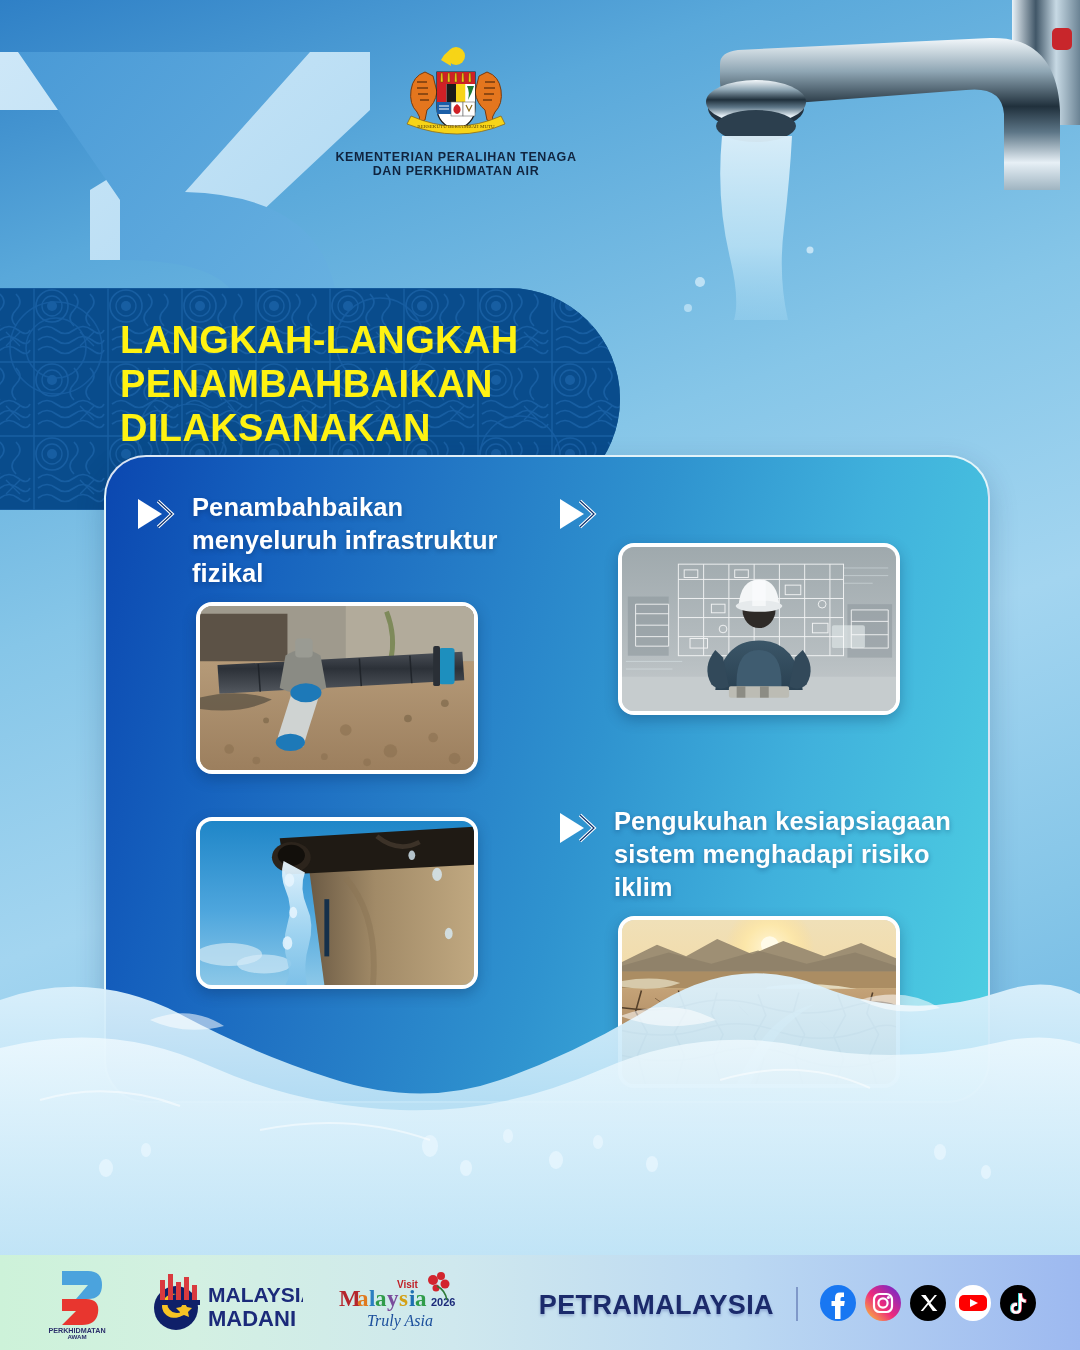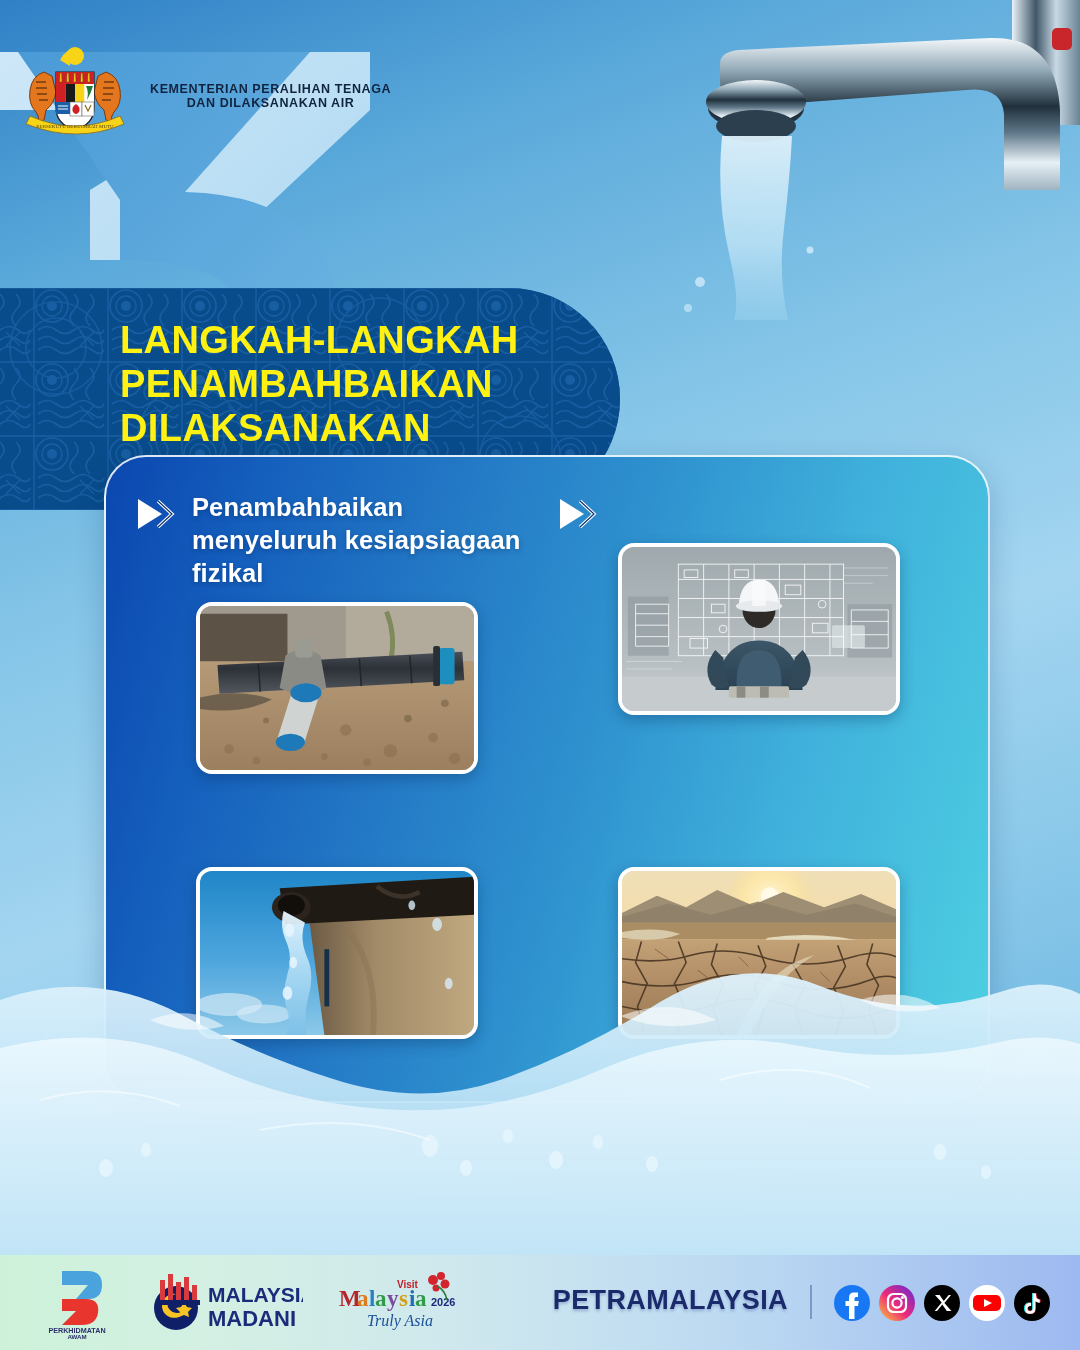--- a/index.html
+++ b/index.html
@@ -32,21 +32,21 @@
   }
   .numeral3 svg { display:block; width:100%; height:100%; }
 
   
   .faucet { position: absolute; right: 0; top: -10px; width: 420px; height: 330px; }
   .faucet svg { display:block; width:100%; height:100%; }
 
   
   .crest-block {
     position: absolute; left: 0; right: 0; top: 42px;
-    display: flex; flex-direction: row; align-items: center;
+    display: flex; flex-direction: column; align-items: center;
     width: 912px;
   }
   .crest { width: 150px; height: 100px; }
   .crest svg { display:block; width:100%; height:100%; }
   .ministry-name {
     margin-top: 8px;
     text-align: center;
     color: #10243f;
     font-size: 12.5px;
     font-weight: bold;
@@ -133,21 +133,21 @@
   .splash svg { display:block; width:100%; height:100%; }
 
   
   .footer {
     position: absolute; left: 0; bottom: 0;
     width: 1080px; height: 95px;
     background: linear-gradient(90deg, #cdf2d9 0%, #d3f0e2 18%, #cfe8ee 42%, #bcd9f2 68%, #9db9f0 100%);
     display: flex; align-items: center;
   }
   .footer-left { display: flex; align-items: center; gap: 34px; padding-left: 40px; }
-  .footer-right { margin-left: auto; display: flex; align-items: flex-start; gap: 14px; padding-right: 30px; }
+  .footer-right { margin-left: auto; display: flex; align-items: flex-end; gap: 14px; padding-right: 44px; }
 
   .logo-perkhidmatan { width: 74px; height: 72px; }
   .logo-madani { width: 155px; height: 62px; }
   .logo-vm { width: 130px; height: 62px; }
   .logo-perkhidmatan svg, .logo-madani svg, .logo-vm svg { display:block; width:100%; height:100%; }
 
   .brand-name {
     color: #1b2a6b;
     font-size: 27px;
     font-weight: 800;
@@ -264,21 +264,21 @@
         <path d="M76 62 q5 3 3 8 q-3 4 -6 0 q-2 -5 3 -8z" fill="#cf2026"></path>
         <rect x="82" y="60" width="12" height="14" fill="#ffffff" stroke="#666" stroke-width="0.6"></rect>
         <path d="M85 63 l3 6 l3 -6" stroke="#8a6a1a" stroke-width="1.2" fill="none"></path>
 
         <path d="M30 74 q45 20 90 0 l4 8 q-47 20 -98 0 z" fill="#f7d417" stroke="#8a6a1a" stroke-width="0.8"></path>
         <text x="75" y="86" font-size="5" text-anchor="middle" fill="#5a4308" font-family="'Liberation Serif', serif">BERSEKUTU BERTAMBAH MUTU</text>
       </svg>
     </div>
     <div class="ministry-name">
       <div>KEMENTERIAN PERALIHAN TENAGA</div>
-      <div>DAN DILAKSANAKAN AIR</div>
+      <div>DAN PERKHIDMATAN AIR</div>
     </div>
   </div>
 
   <div class="title-band">
     <div class="batik">
       <svg viewBox="0 0 660 222" xmlns="http://www.w3.org/2000/svg" preserveAspectRatio="none">
         <defs>
           <pattern id="bk" width="74" height="74" patternUnits="userSpaceOnUse">
             <rect width="74" height="74" fill="#0a4d8c"></rect>
             <path d="M0 0 h74 v74 h-74 z" fill="none" stroke="#1b62a6" stroke-width="1.4"></path>
@@ -313,21 +313,21 @@
 
     <div class="item">
       <div class="item-head">
         <span class="arrow-icon">
           <svg viewBox="0 0 42 34" xmlns="http://www.w3.org/2000/svg">
             <path d="M2 2 L26 17 L2 32 Z" fill="#ffffff"></path>
             <path d="M22 4 L36 17 L22 30" fill="none" stroke="#ffffff" stroke-width="3.4"></path>
             <path d="M22 4 L36 17 L22 30" fill="none" stroke="#0b2f6b" stroke-width="1.2"></path>
           </svg>
         </span>
-        <span class="item-label">Penambahbaikan menyeluruh kesiapsiagaan fizikal</span>
+        <span class="item-label">Penambahbaikan menyeluruh infrastruktur fizikal</span>
       </div>
       <div class="photo">
         <svg viewBox="0 0 282 172" xmlns="http://www.w3.org/2000/svg" preserveAspectRatio="none">
           <defs>
             <linearGradient id="soil" x1="0" y1="0" x2="0" y2="1">
               <stop offset="0%" stop-color="#b59a78"></stop>
                 <stop offset="100%" stop-color="#9c7f5e"></stop>
             </linearGradient>
             <linearGradient id="pipe1" x1="0" y1="0" x2="0" y2="1">
               <stop offset="0%" stop-color="#4a4f57"></stop>
@@ -496,20 +496,30 @@
               <ellipse cx="256" cy="118" rx="4" ry="6"></ellipse>
             <ellipse cx="218" cy="36" rx="3.5" ry="5"></ellipse>
           </g>
 
           <rect x="128" y="82" width="5" height="60" fill="#15304a"></rect>
         </svg>
       </div>
     </div>
 
     <div class="item row2">
+      <div class="item-head">
+        <span class="arrow-icon">
+          <svg viewBox="0 0 42 34" xmlns="http://www.w3.org/2000/svg">
+            <path d="M2 2 L26 17 L2 32 Z" fill="#ffffff"></path>
+            <path d="M22 4 L36 17 L22 30" fill="none" stroke="#ffffff" stroke-width="3.4"></path>
+            <path d="M22 4 L36 17 L22 30" fill="none" stroke="#0b2f6b" stroke-width="1.2"></path>
+          </svg>
+        </span>
+        <span class="item-label">Pengukuhan kesiapsiagaan sistem menghadapi risiko iklim</span>
+      </div>
       <div class="photo">
         <svg viewBox="0 0 282 172" xmlns="http://www.w3.org/2000/svg" preserveAspectRatio="none">
           <defs>
             <linearGradient id="sunsky" x1="0" y1="0" x2="0" y2="1">
               <stop offset="0%" stop-color="#f0e0b8"></stop>
                 <stop offset="50%" stop-color="#f3d9a2"></stop>
               <stop offset="100%" stop-color="#e8c98c"></stop>
             </linearGradient>
             <radialGradient id="sunglow" cx="0.5" cy="0.5" r="0.5">
               <stop offset="0%" stop-color="#fff7da"></stop>

